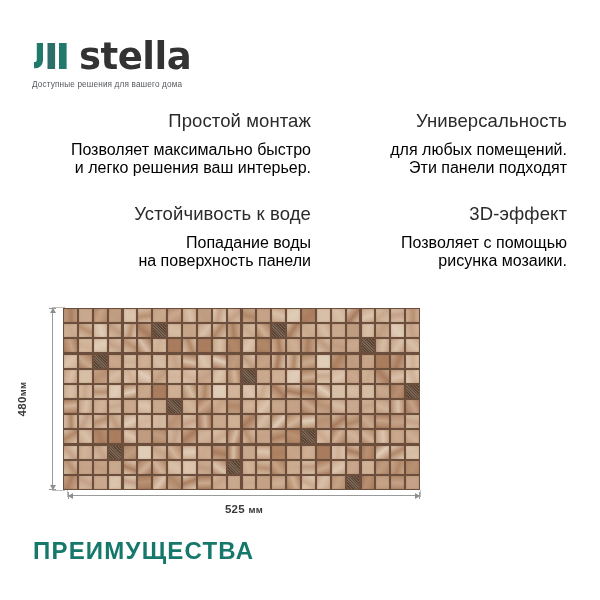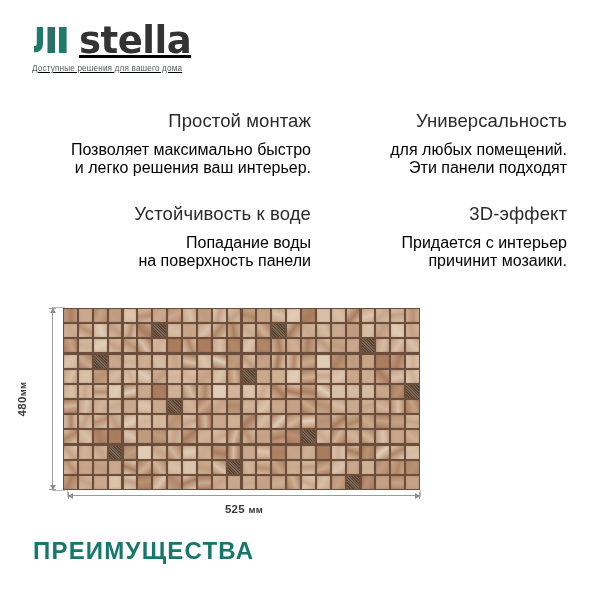--- a/index.html
+++ b/index.html
@@ -12,22 +12,21 @@
     background: #ffffff;
     font-family: "Liberation Sans", sans-serif;
     overflow: hidden;
     position: relative;
   }
 
   
   .logo-block {
     position: absolute;
     left: 32px;
-    top: 20px;
-    text-decoration: underline;
+    top: 36px;
   }
   .logo-row {
     display: flex;
     align-items: center;
     height: 40px;
   }
   .logo-mark {
     width: 38px;
     height: 30px;
     margin-right: 9px;
@@ -273,22 +272,22 @@
           <div>Попадание воды</div>
           <div>на поверхность панели</div>
         <p></p>
       </div>
     </div>
     <div class="feature-col right">
       <div class="feature">
         <h3 class="feature-title">3D-эффект</h3>
         <p class="feature-body">
           </p>
-          <div>Придается с интерьер</div>
-          <div>причинит мозаики.</div>
+          <div>Позволяет с помощью</div>
+          <div>рисунка мозаики.</div>
         <p></p>
       </div>
     </div>
   </div>
 
 </div>
 
 <div class="panel-area">
 
   <div class="ext" style="left:52px; top:307px; width:13px; height:1px;"></div>

